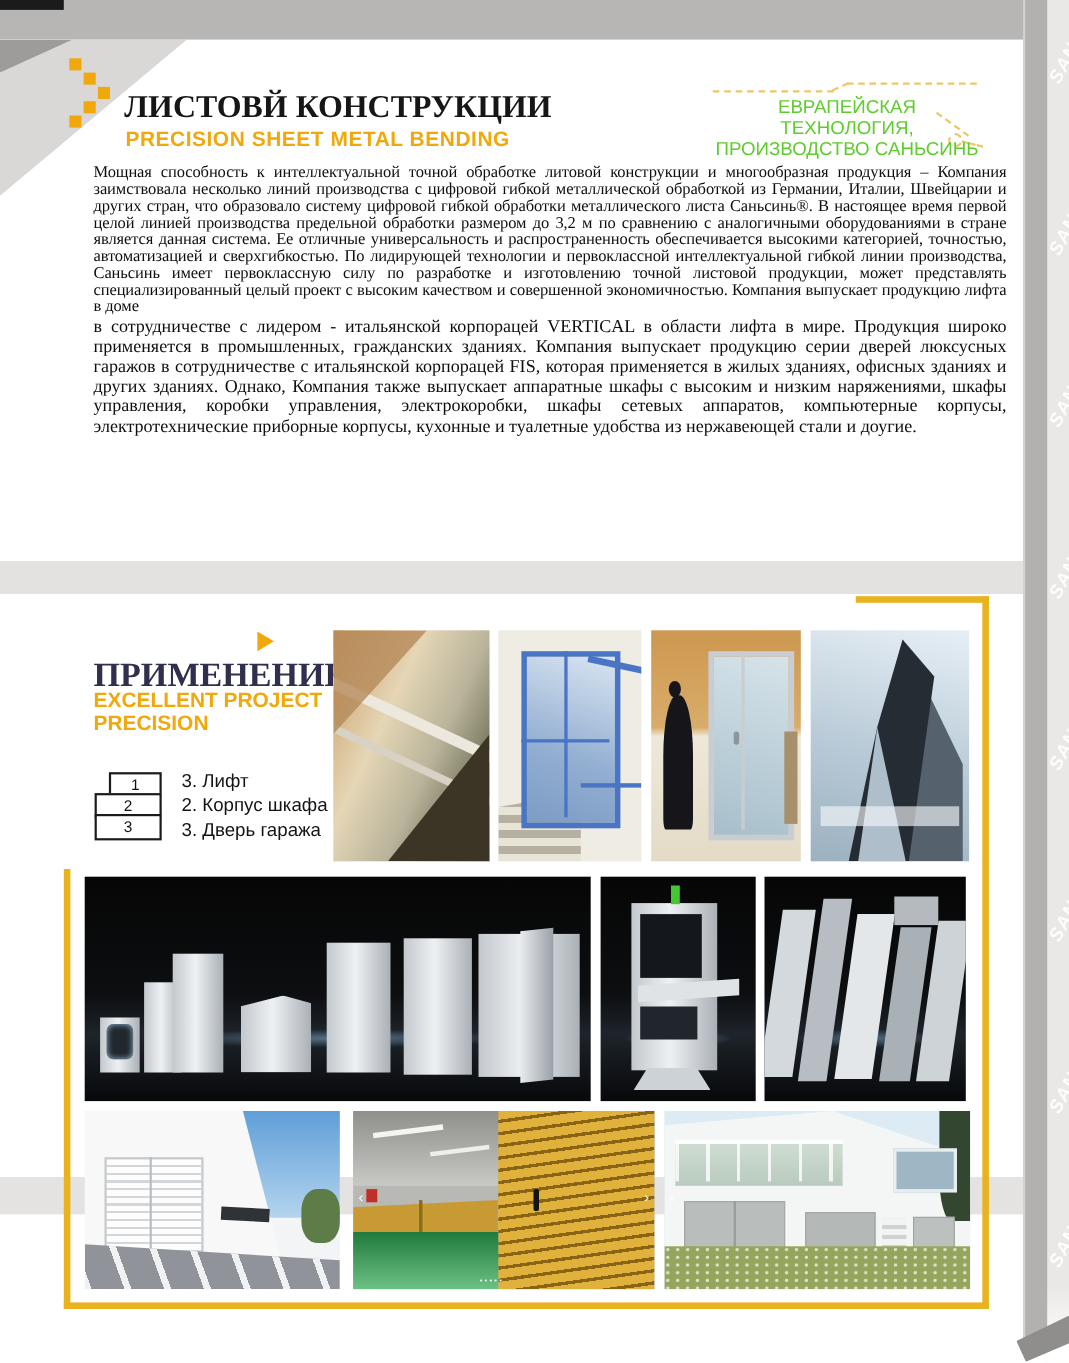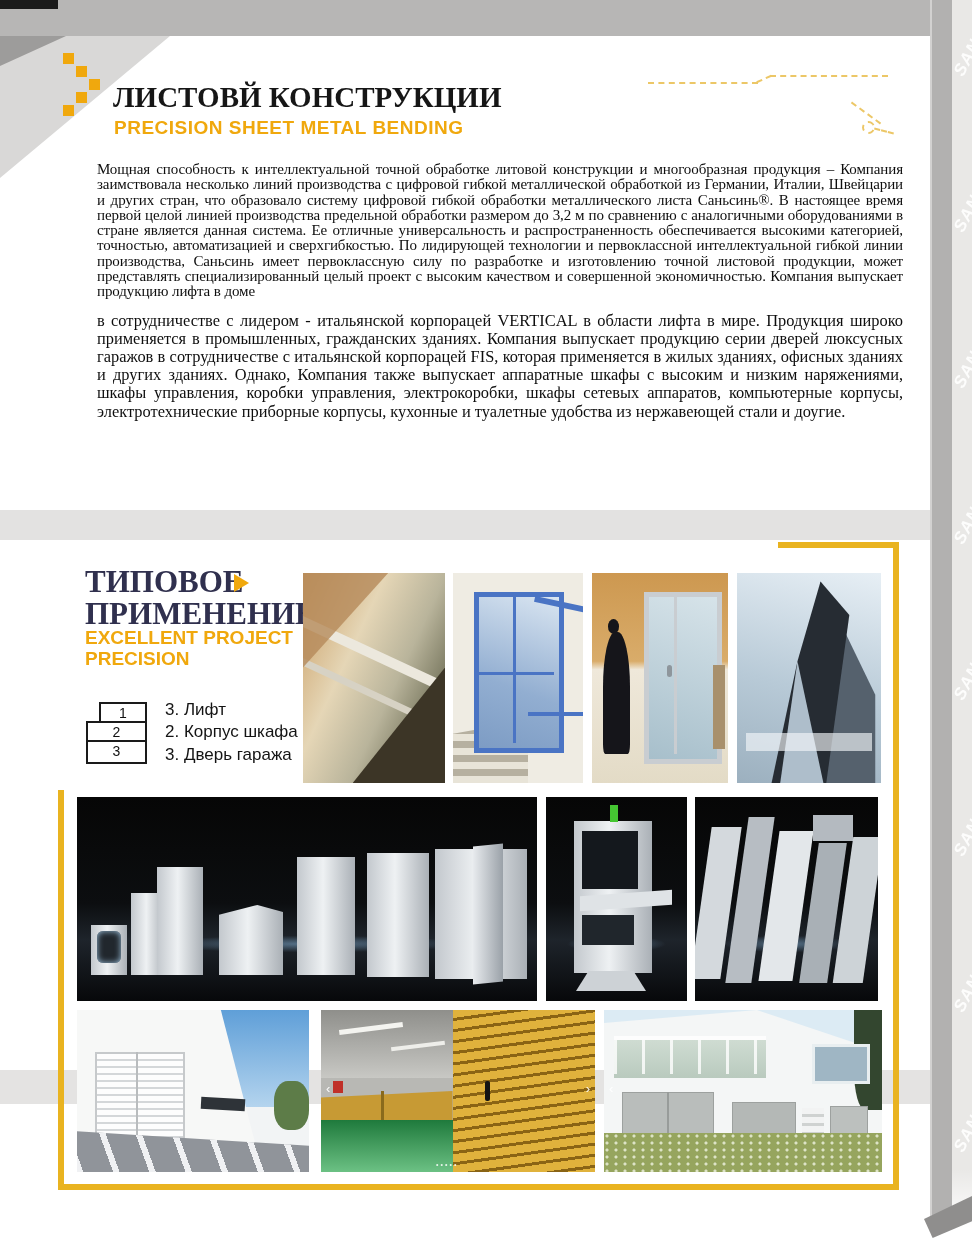--- a/index.html
+++ b/index.html
@@ -36,21 +36,21 @@
   .subtitle-en{left:114px;top:117px;font-size:19px;font-weight:bold;letter-spacing:.5px;
             color:#f0a80d;z-index:3;}
   .tagline{left:648px;top:88px;width:244px;text-align:center;font-size:17px;line-height:19px;
             color:#5fcc2e;z-index:3;}
   .dash{border-top:2px dashed #ecc767;z-index:3;}
   .decor-circle{left:862px;top:121px;width:9px;height:9px;border:2px dashed #ecc767;
             border-radius:50%;z-index:3;}
 
   
   .intro{left:85px;top:150px;width:830px;z-index:3;}
-  .intro p{margin:12px;font-family:"Liberation Serif",serif;color:#0e0e0e;text-align:justify;}
+  .intro p{margin:0;font-family:"Liberation Serif",serif;color:#0e0e0e;text-align:justify;}
   .para1{font-size:15px;line-height:15.3px;letter-spacing:-.1px;}
   .para2{font-size:16.4px;line-height:18.2px;}
   .factory{float:right;width:288px;height:172px;margin:4px 0 4px 14px;position:relative;
            overflow:hidden;background:linear-gradient(180deg,#e7eee7 0%,#d5e1d7 38%,#ccd4d1 58%,#c9ced2 100%);}
   .factory .trusses{position:absolute;left:0;top:0;width:100%;height:42%;
       background:repeating-linear-gradient(90deg,rgba(110,160,115,.40) 0 2px,transparent 2px 24px),
                  repeating-linear-gradient(180deg,rgba(110,160,115,.35) 0 2px,transparent 2px 16px);}
   .factory .crane{position:absolute;left:0;top:38%;width:72%;height:5%;background:#bf3a2a;}
   .factory .racks{position:absolute;left:2%;top:30%;width:20%;height:30%;background:#3c4a44;
       outline:1px solid #6c7a70;}
@@ -140,31 +140,34 @@
   </div>
   <div class="abs subtitle-en">PRECISION SHEET METAL BENDING</div>
   <div class="abs title-l2">ЛИСТОВЙ КОНСТРУКЦИИ</div>
 
   <div class="abs dash" style="left:648px;top:82px;width:110px"></div>
   <div class="abs dash" style="left:756px;top:78px;width:16px;transform:rotate(-24deg)"></div>
   <div class="abs dash" style="left:770px;top:75px;width:118px"></div>
   <div class="abs dash" style="left:848px;top:112px;width:36px;transform:rotate(36deg)"></div>
   <div class="abs decor-circle"></div>
   <div class="abs dash" style="left:874px;top:130px;width:20px;transform:rotate(14deg)"></div>
+  <div class="abs tagline">
+    <div>ЕВРАПЕЙСКАЯ ТЕХНОЛОГИЯ,</div>
+    <div>ПРОИЗВОДСТВО САНЬСИНЬ</div>
+  </div>
 
   <div class="abs intro">
     <p class="para1">Мощная способность к интеллектуальной точной обработке литовой конструкции и многообразная продукция – Компания заимствовала несколько линий производства с цифровой гибкой металлической обработкой из Германии, Италии, Швейцарии и других стран, что образовало систему цифровой гибкой обработки металлического листа Саньсинь®. В настоящее время первой целой линией производства предельной обработки размером до 3,2 м по сравнению с аналогичными оборудованиями в стране является данная система. Ее отличные универсальность и распространенность обеспечивается высокими категорией, точностью, автоматизацией и сверхгибкостью. По лидирующей технологии и первоклассной интеллектуальной гибкой линии производства, Саньсинь имеет первоклассную силу по разработке и изготовлению точной листовой продукции, может представлять специализированный целый проект с высоким качеством и совершенной экономичностью. Компания выпускает продукцию лифта в доме</p>
     <div>
       <p class="para2">в сотрудничестве с лидером - итальянской корпорацей VERTICAL в области лифта в мире. Продукция широко применяется в промышленных, гражданских зданиях. Компания выпускает продукцию серии дверей люксусных гаражов в сотрудничестве с итальянской корпорацей FIS, которая применяется в жилых зданиях, офисных зданиях и других зданиях. Однако, Компания также выпускает аппаратные шкафы с высоким и низким наряжениями, шкафы управления, коробки управления, электрокоробки, шкафы сетевых аппаратов, компьютерные корпусы, электротехнические приборные корпусы, кухонные и туалетные удобства из нержавеющей стали и доугие.</p>
     </div>
   </div>
 
   <div class="abs gap-band"></div>
 
-  <div class="abs app-t1">ТИПОВОЕ</div>
   <div class="abs tri"></div>
   <div class="abs app-t2">ПРИМЕНЕНИЕ</div>
   <div class="abs app-s1">EXCELLENT PROJECT</div>
   <div class="abs app-s2">PRECISION</div>
 
   <div class="abs lb lb1">1</div>
   <div class="abs lb lb2">2</div>
   <div class="abs lb lb3">3</div>
   <div class="abs legend-item" style="top:700px">3. Лифт</div>
   <div class="abs legend-item" style="top:722px">2. Корпус шкафа</div>

